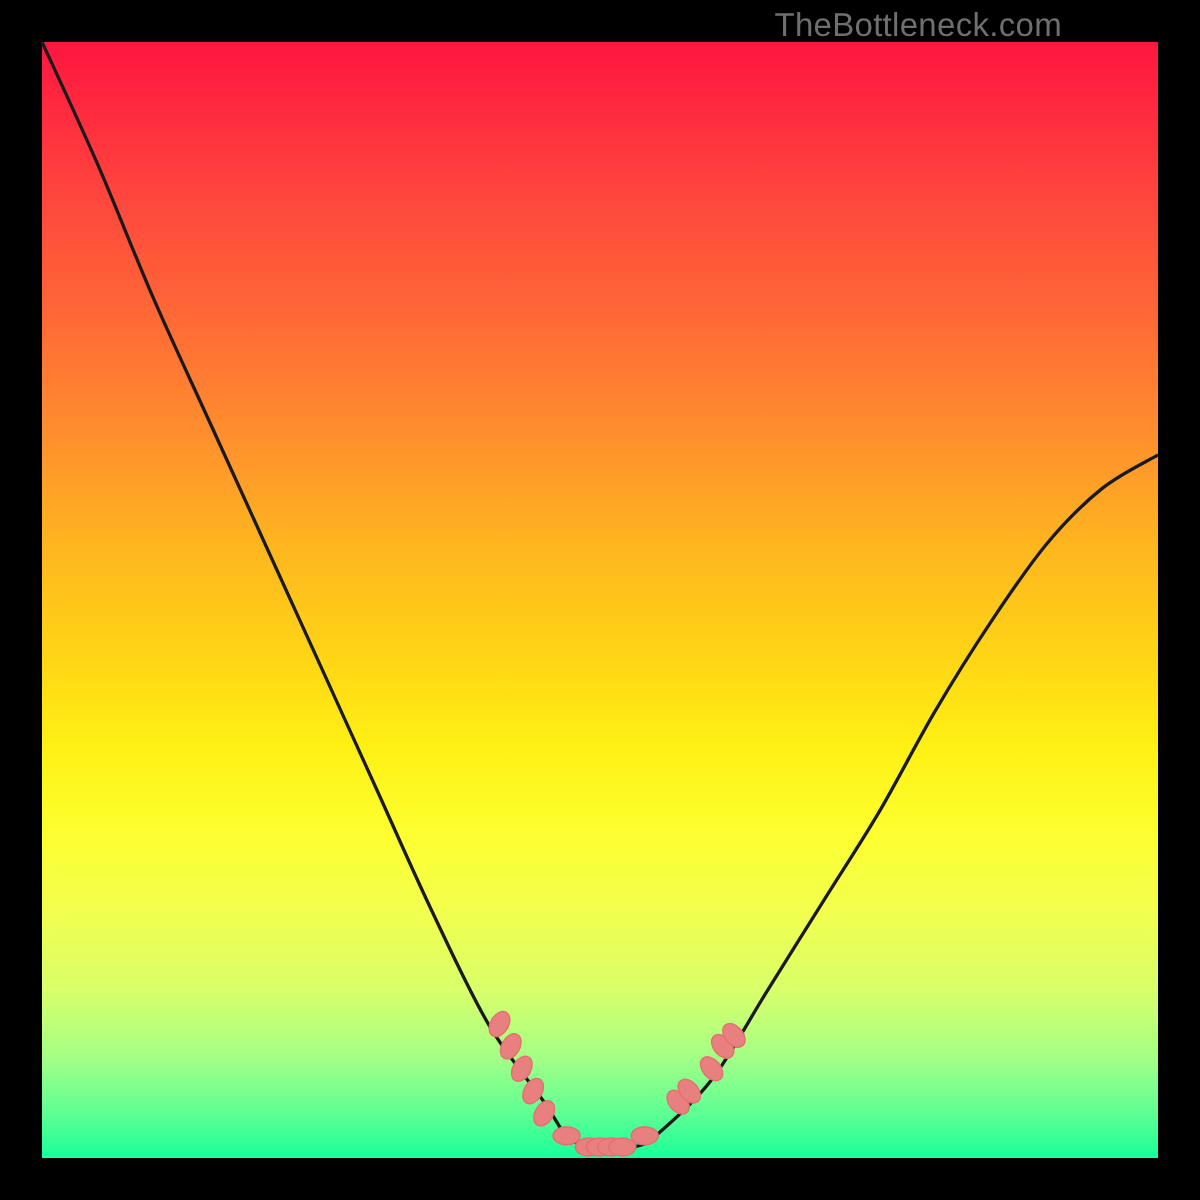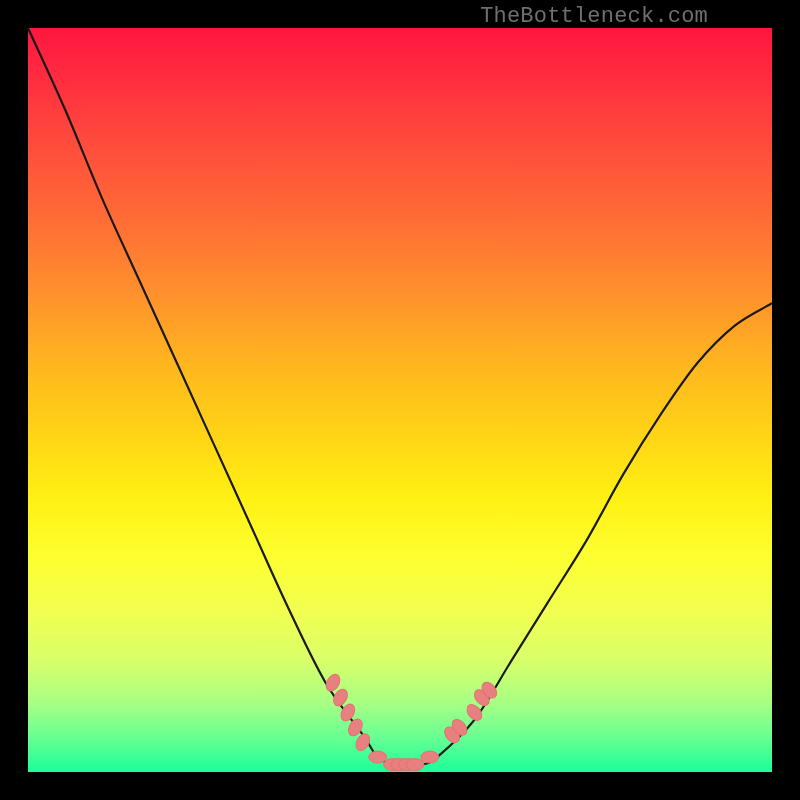--- a/index.html
+++ b/index.html
@@ -11,21 +11,20 @@
     overflow: hidden;
     font-family: Arial, Helvetica, sans-serif;
   }
   .frame {
     position: absolute;
     left: 0;
     top: 0;
     width: 720px;
     height: 800px;
     background: #000;
-    font-family: Liberation Mono, monospace;
   }
   .plot {
     position: absolute;
     left: 28px;
     top: 28px;
     width: 744px;
     height: 744px;
     
     background: linear-gradient(to bottom,
       #ff163f 0%,

